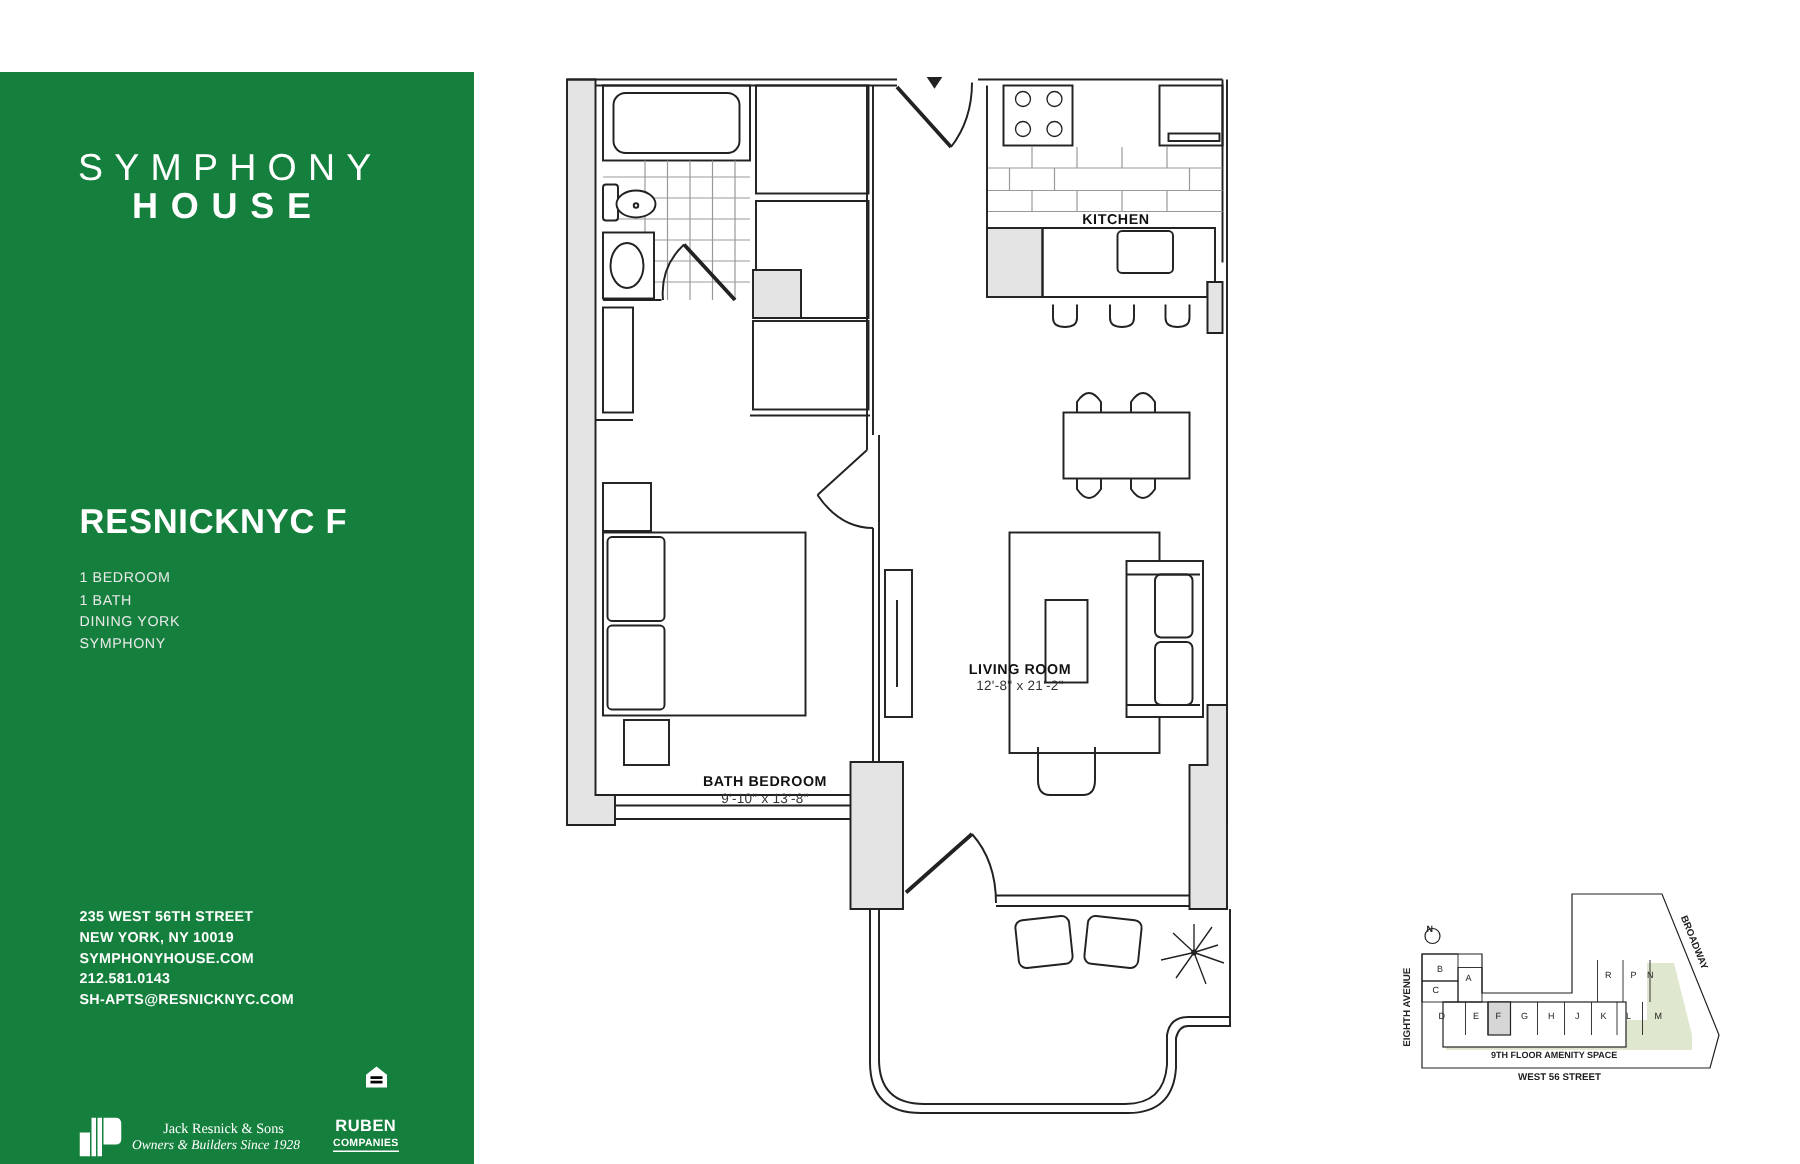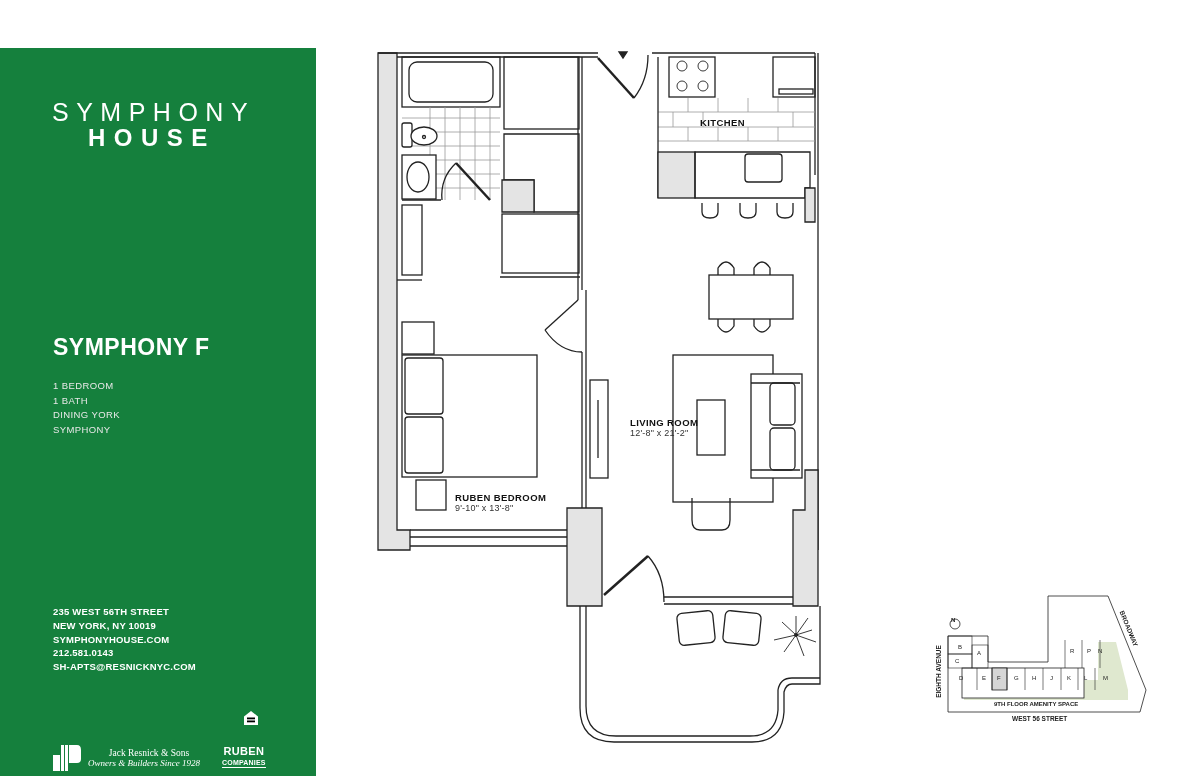--- a/index.html
+++ b/index.html
@@ -13,33 +13,33 @@
   .disclaimer { position:absolute; left:53px; top:634px; width:190px; font-size:7.2px; line-height:9.6px; color:#d8d8d8; }
   .eho-icon { position:absolute; left:243px; top:662px; width:16px; height:16px; }
   .jrs-logo { position:absolute; left:53px; top:697px; width:28px; height:26px; }
   .jrs-text { position:absolute; left:88px; top:700px; font-family:Liberation Serif, serif; color:#fff; }
   .jrs-line1 { font-size:9.5px; text-align:center; width:122px; }
   .jrs-line2 { font-size:9px; font-style:italic; white-space:nowrap; }
   .ruben { position:absolute; left:222px; top:697px; color:#fff; font-weight:700; text-align:center; }
   .ruben-1 { font-size:11px; letter-spacing:0.3px; line-height:13px; font-family:"Liberation Sans Narrow","Liberation Sans", sans-serif; }
   .ruben-2 { font-size:7px; line-height:9px; border-bottom:1.5px solid #fff; letter-spacing:0.2px; }
   .plan { position:absolute; left:0; top:0; }
-  .room-label { position:absolute; text-align:left; color:#111; }
+  .room-label { position:absolute; text-align:center; color:#111;margin-top:24px; }
   .room-name { font-size:9.5px; font-weight:700; letter-spacing:0.4px; white-space:nowrap; }
   .room-dim { font-size:9px; color:#333; white-space:nowrap; letter-spacing:0.2px; }
   .keyplan-text { position:absolute; font-size:6.5px; font-weight:700; color:#222; white-space:nowrap; }
 </style>
 </head>
 <body>
 
 <div class="sidebar">
   <div class="brand-top">SYMPHONY</div>
   <div class="brand-bottom">HOUSE</div>
 
-  <div class="residence-title">SYMPHONY F</div>
+  <div class="residence-title">RESNICKNYC F</div>
   <div class="features">
     <div>1 BEDROOM</div>
     <div>1 BATH</div>
     <div>DINING YORK</div>
     <div>SYMPHONY</div>
   </div>
 
   <div class="contact">
     <div>235 WEST 56TH STREET</div>
     <div>NEW YORK, NY 10019</div>
@@ -241,21 +241,21 @@
 </svg>
 
 <div class="room-label" style="left:700px; top:117px; width:88px;">
   <div class="room-name">KITCHEN</div>
 </div>
 <div class="room-label" style="left:630px; top:417px; width:100px;">
   <div class="room-name">LIVING ROOM</div>
   <div class="room-dim">12'-8" x 21'-2"</div>
 </div>
 <div class="room-label" style="left:455px; top:492px; width:110px;">
-  <div class="room-name">RUBEN BEDROOM</div>
+  <div class="room-name">BATH BEDROOM</div>
   <div class="room-dim">9'-10" x 13'-8"</div>
 </div>
 
 <div class="keyplan-text" style="left:951px; top:617px; font-size:6px;">N</div>
 <div class="keyplan-text" style="left:912px; top:668px; transform:rotate(-90deg); transform-origin:center;">EIGHTH AVENUE</div>
 <div class="keyplan-text" style="left:1110px; top:625px; transform:rotate(68deg);">BROADWAY</div>
 <div class="keyplan-text" style="left:1012px; top:715px;">WEST 56 STREET</div>
 <div class="keyplan-text" style="left:994px; top:701px; font-size:6px;">9TH FLOOR AMENITY SPACE</div>
 <div class="keyplan-text" style="left:958px; top:644px; font-size:6px; font-weight:400;">B</div>
 <div class="keyplan-text" style="left:977px; top:650px; font-size:6px; font-weight:400;">A</div>

